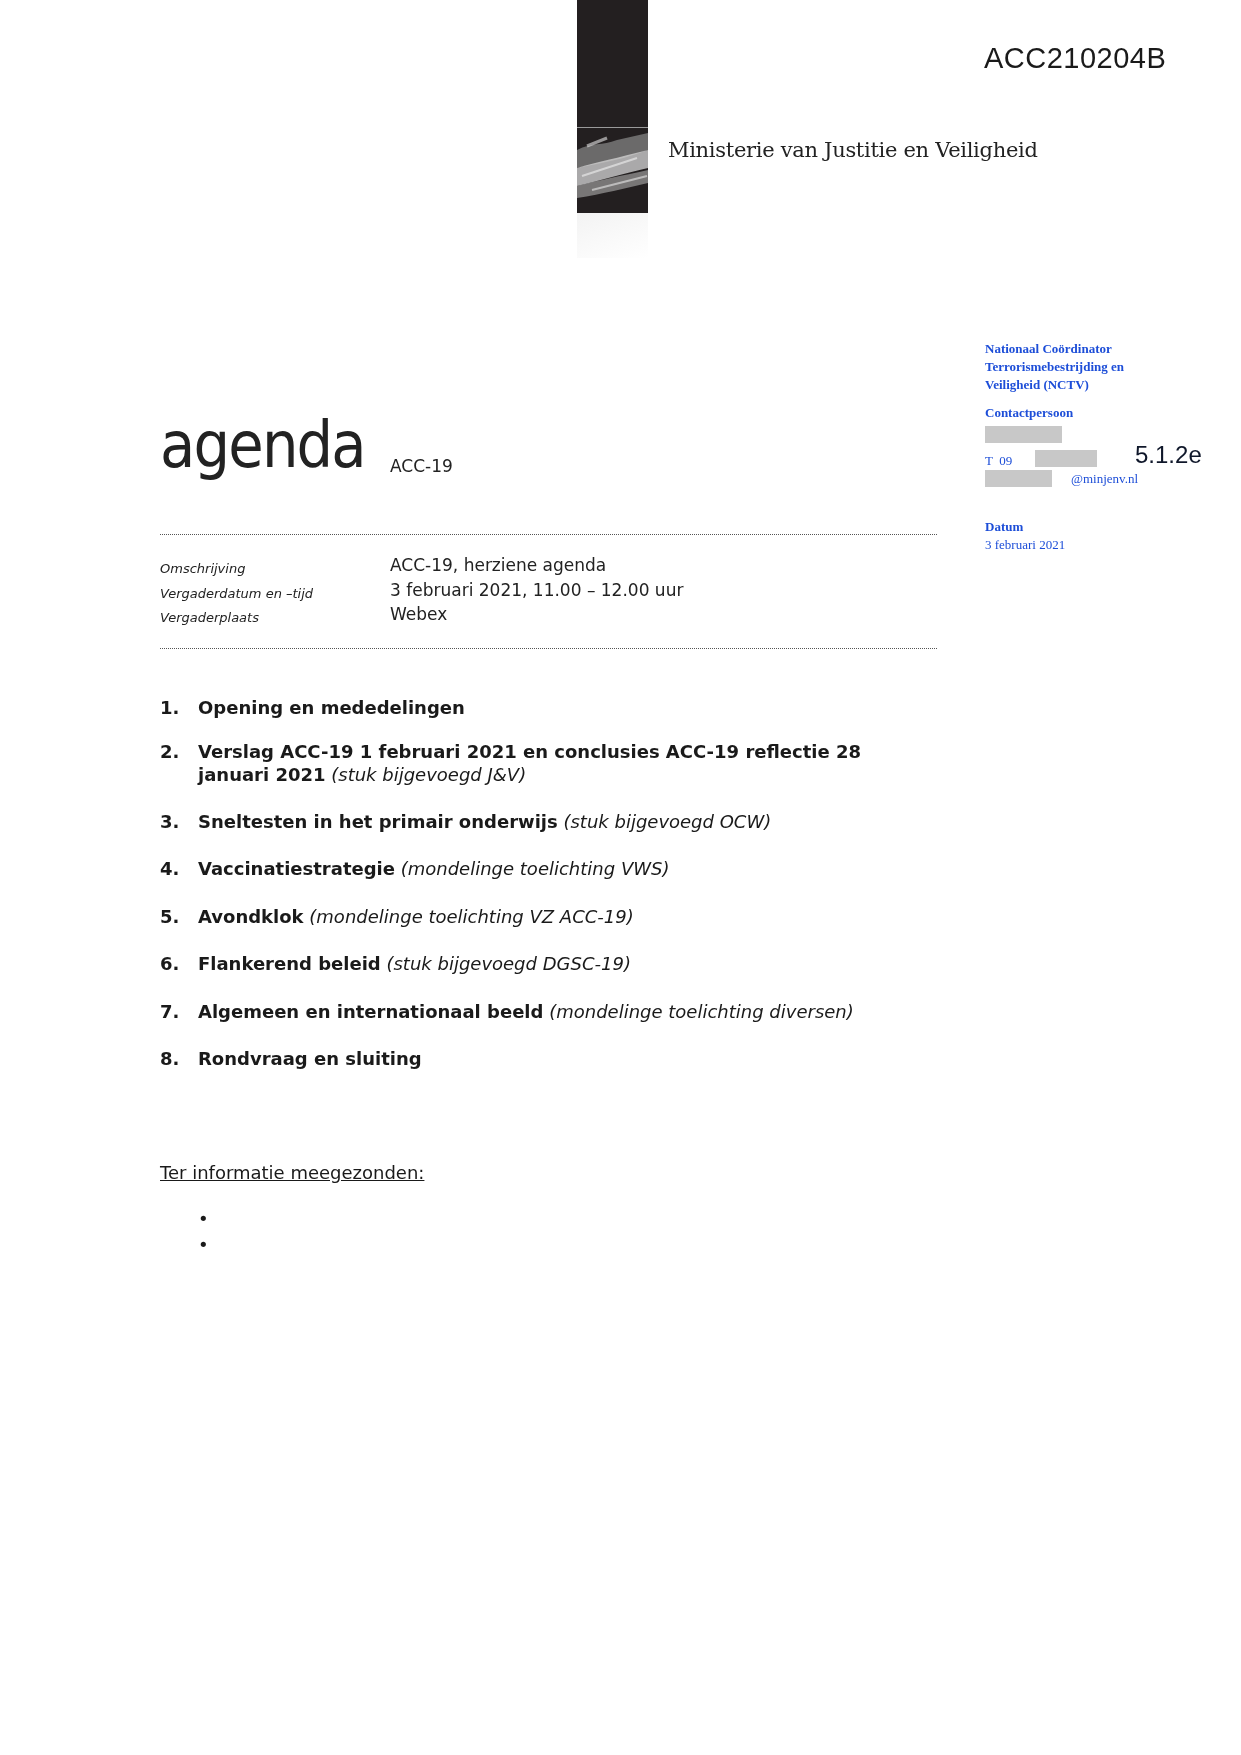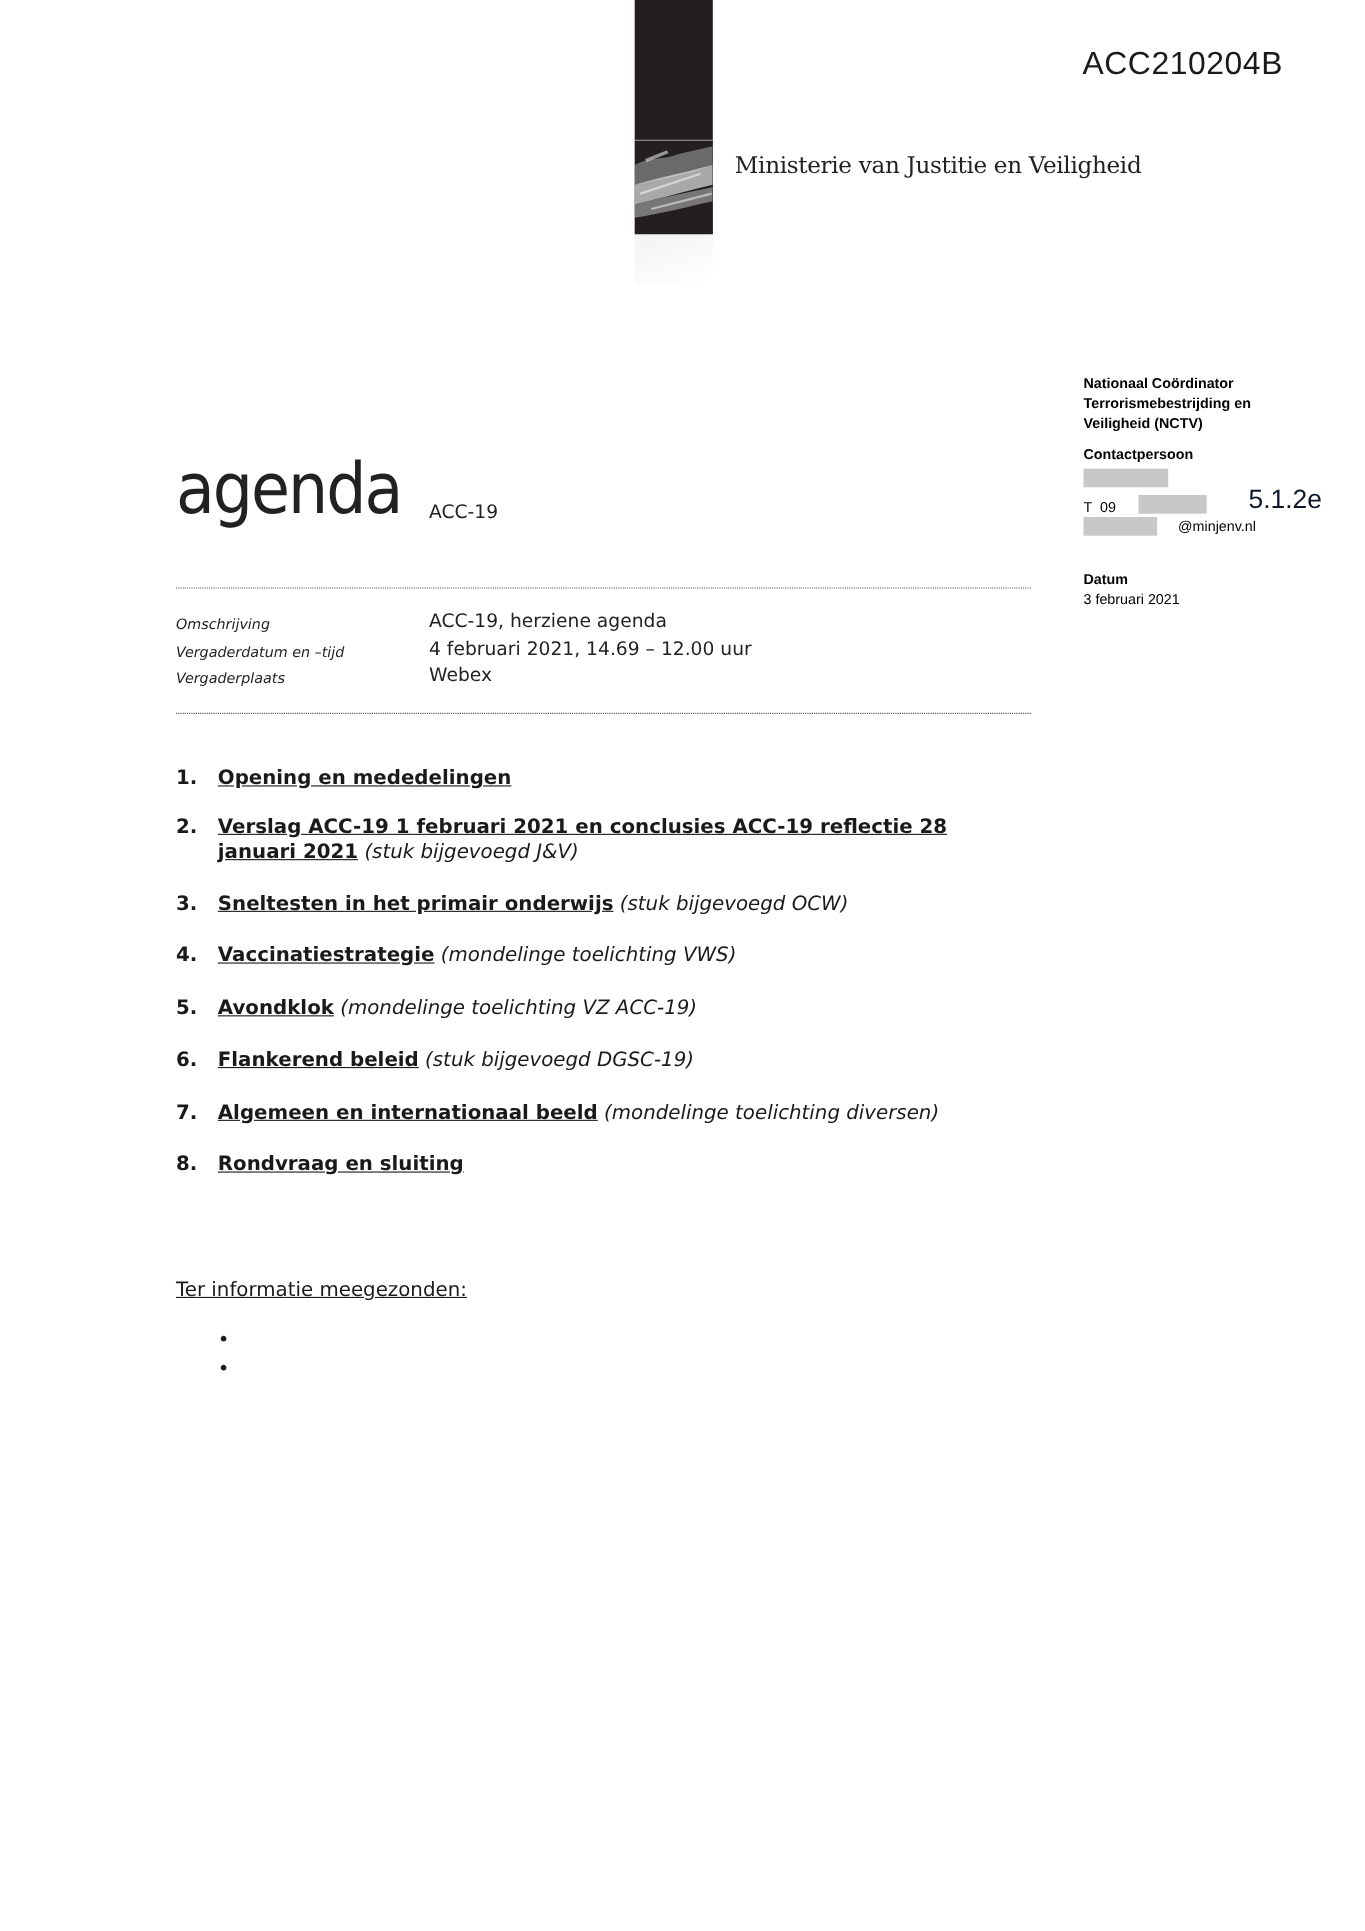--- a/index.html
+++ b/index.html
@@ -7,38 +7,38 @@
   .abs { position:absolute; }
   
   .logo-bar { left:577px; top:0; width:71px; height:213px; background:#231f20; }
   .logo-split { left:577px; top:127px; width:71px; height:1px; background:#9a9a9a; }
   .logo-texture { left:577px; top:128px; width:71px; height:85px; overflow:hidden; }
   .logo-fade { left:577px; top:213px; width:71px; height:45px; background:linear-gradient(160deg, rgba(220,220,220,0.35), rgba(255,255,255,0)); }
   .ministry { left:668px; top:138px; font-family:"DejaVu Serif", serif; font-size:21px; color:#222; letter-spacing:-0.3px; }
   .docref { left:984px; top:42px; font-family:"Liberation Sans", sans-serif; font-size:29px; color:#1a1a1a; letter-spacing:0.5px; }
 
   
-  .side { left:985px; font-family:Liberation Sans, sans-serif; font-size:13px; color:#000000; line-height:18px; }
+  .side { left:985px; font-family:Liberation Serif, serif; font-size:13px; color:#1d4ed8; line-height:18px; }
   .side b { font-weight:bold; }
   .redact { position:absolute; background:#c8c8c8; }
   .stamp { left:1135px; top:441px; font-family:"Liberation Sans", sans-serif; font-size:24px; color:#0f172a; }
 
   
   .title { left:160px; top:408px; font-family:"DejaVu Sans", sans-serif; font-size:64px; color:#222; letter-spacing:-2px; font-weight:normal; transform:scaleX(0.9); transform-origin:left top; }
   .subtitle { left:390px; top:456px; font-size:17px; color:#222; font-family:"DejaVu Sans", sans-serif; }
 
   .dotline { left:160px; width:777px; height:0; border-top:1px dotted #555; }
 
   .meta-label { left:160px; font-size:13px; color:#222; font-family:"DejaVu Sans", sans-serif;font-style:italic; }
   .meta-value { left:390px; font-size:17px; color:#222; font-family:"DejaVu Sans", sans-serif; }
 
   .item { left:160px; width:760px; font-size:18px; color:#1a1a1a; line-height:23px; font-family:"DejaVu Sans", sans-serif; }
   .item .num { position:absolute; left:0; top:0; font-weight:bold; }
   .item .body { margin-left:38px; display:block; }
-  .item .t { font-weight:bold;text-decoration:underline; }
+  .item .t { font-weight:bold; }
   .item .n { font-style:italic; font-weight:normal; }
 
   .info-head { left:160px; top:1162px; font-size:18px; text-decoration:underline; font-family:"DejaVu Sans", sans-serif; }
   .bullet { left:160px; font-size:18px; font-family:"DejaVu Sans", sans-serif; }
   .bullet .dot { position:absolute; left:38px; top:0; }
   .bullet .txt { margin-left:76px; }
   .bullet i { font-style:italic; }
 </style>
 </head>
 <body>
@@ -80,21 +80,21 @@
 </div>
 
 <div class="abs title">agenda</div>
 <div class="abs subtitle">ACC-19</div>
 
 <div class="abs dotline" style="top:534px;"></div>
 
 <div class="abs meta-label" style="top:561px;">Omschrijving</div>
 <div class="abs meta-value" style="top:555px;">ACC-19, herziene agenda</div>
 <div class="abs meta-label" style="top:586px;">Vergaderdatum en –tijd</div>
-<div class="abs meta-value" style="top:580px;">4 februari 2021, 14.69 – 12.00 uur</div>
+<div class="abs meta-value" style="top:580px;">3 februari 2021, 11.00 – 12.00 uur</div>
 <div class="abs meta-label" style="top:610px;">Vergaderplaats</div>
 <div class="abs meta-value" style="top:604px;">Webex</div>
 
 <div class="abs dotline" style="top:648px;"></div>
 
 <div class="abs item" style="top:696px;">
   <span class="num">1.</span>
   <span class="body"><span class="t">Opening en mededelingen</span></span>
 </div>
 <div class="abs item" style="top:740px;">

